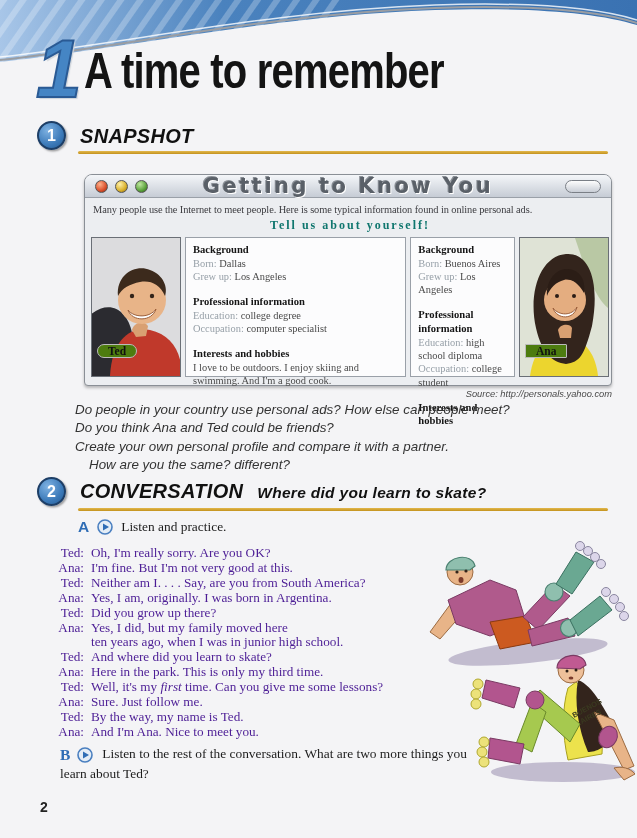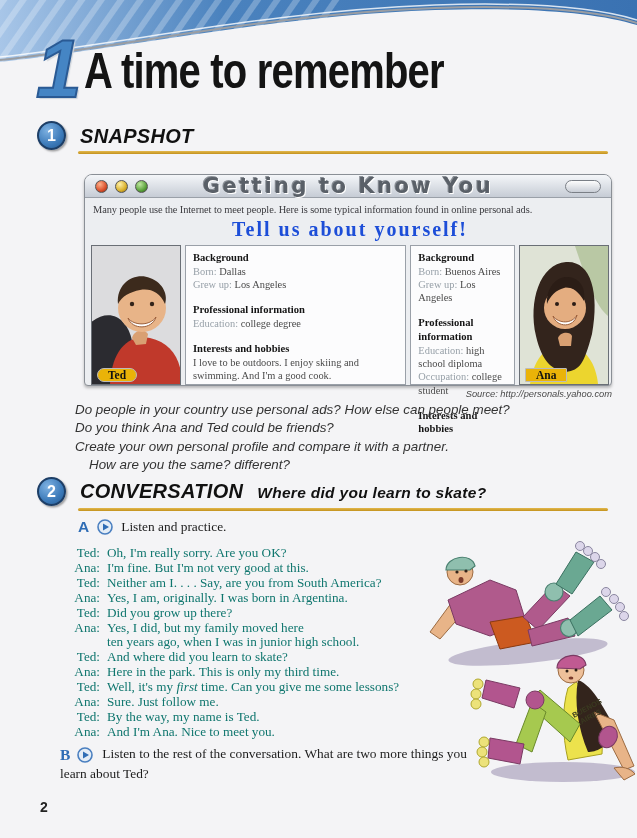--- a/index.html
+++ b/index.html
@@ -67,30 +67,30 @@
     font-family:"DejaVu Sans", sans-serif;
   }
   .win-pill {
     position:absolute; right:10px; top:5px; width:36px; height:13px;
     border:1.5px solid #7a7f86; border-radius:7px;
     background:linear-gradient(#fdfdfd,#c9ced6);
   }
   .win-body { padding:4px 2px 0 6px; font-family:Liberation Serif, serif; }
   .win-intro { font-size:10.4px; color:#3c3c40; padding:2px 2px 1px 2px; letter-spacing:-0.1px; }
   .win-banner {
-    text-align:center; font-size:20px; font-weight:bold;
-    color:#1d4ed8; letter-spacing:2px; margin:2px 0 4px 0;
+    text-align:center; font-size:12px; font-weight:bold;
+    color:#0f766e; letter-spacing:2px; margin:2px 0 4px 0;
   }
   .profiles { display:flex; gap:4px; height:140px; }
   .photo-frame {
     position:relative; width:90px; border:1px solid #6a6f76; overflow:hidden; flex:0 0 90px;
   }
   .name-pill {
-    position:absolute; left:5px; bottom:2px;
-    background:#eab308; border:1px solid #bbb; border-radius:9px;
+    position:absolute; left:5px; bottom:18px;
+    background:#4d7c0f; border:1px solid #bbb; border-radius:9px;
     padding:0 10px; font-weight:bold; font-size:11.5px; color:#111;
   }
   .info-box {
     flex:1 1 auto; border:1px solid #9aa0a8; background:#fcfcfd;
     padding:5px 7px; font-size:10.4px; line-height:1.28; color:#4a4a4a;
   }
   .info-box h4 { font-size:10.6px; color:#151515; margin:12px 0 0 0; }
   .info-box .lbl { color:#97a0a8; }
   .info-box p { margin-top:0; }
   
@@ -102,22 +102,22 @@
     position:absolute; left:75px; top:401px;
     font-style:italic; font-size:13.4px; color:#333; line-height:18.4px;
   }
   .questions .q-last { padding-left:14px; }
   
   .partline { position:absolute; display:flex; align-items:center; gap:8px; }
   .part-letter { color:#2f6db5; font-weight:bold; font-size:15.5px; }
   .play-icon { width:16px; height:16px; display:block; }
   .serif-text { font-family:"Liberation Serif", serif; font-size:13.4px; color:#1c1c1c; }
   .dialogue {
-    position:absolute; left:60px; top:546px; width:400px;
-    font-family:"Liberation Serif", serif; font-size:13.2px; color:#0f766e;
+    position:absolute; left:44px; top:546px; width:400px;
+    font-family:"Liberation Serif", serif; font-size:13.2px; color:#4c1d95;
   }
   .d-row { display:grid; grid-template-columns:40px 1fr; column-gap:7px; line-height:14.9px; }
   .d-speaker { text-align:right; }
   .partB {
     position:absolute; left:60px; top:744px; width:420px;
     font-family:"Liberation Serif", serif; font-size:13.4px; color:#1c1c1c; line-height:19px;
   }
   .partB .inline-icons { display:inline-flex; align-items:center; gap:7px; margin-right:9px; vertical-align:-2px; }
   .page-number { position:absolute; left:40px; top:799px; font-weight:bold; font-size:14px; color:#222; }
   .illustration { position:absolute; left:428px; top:522px; }
@@ -180,20 +180,21 @@
           </svg>
           <span class="name-pill">Ted</span>
         </div>
 
         <div class="info-box">
           <h4 style="margin-top:0;">Background</h4>
           <div><span class="lbl">Born:</span> <span>Dallas</span></div>
           <div><span class="lbl">Grew up:</span> <span>Los Angeles</span></div>
           <h4>Professional information</h4>
           <div><span class="lbl">Education:</span> <span>college degree</span></div>
+          <div><span class="lbl">Occupation:</span> <span>computer specialist</span></div>
           <h4>Interests and hobbies</h4>
           <p>I love to be outdoors. I enjoy skiing and swimming. And I'm a good cook.</p>
         </div>
 
         <div class="info-box">
           <h4 style="margin-top:0;">Background</h4>
           <div><span class="lbl">Born:</span> <span>Buenos Aires</span></div>
           <div><span class="lbl">Grew up:</span> <span>Los Angeles</span></div>
           <h4>Professional information</h4>
           <div><span class="lbl">Education:</span> <span>high school diploma</span></div>

